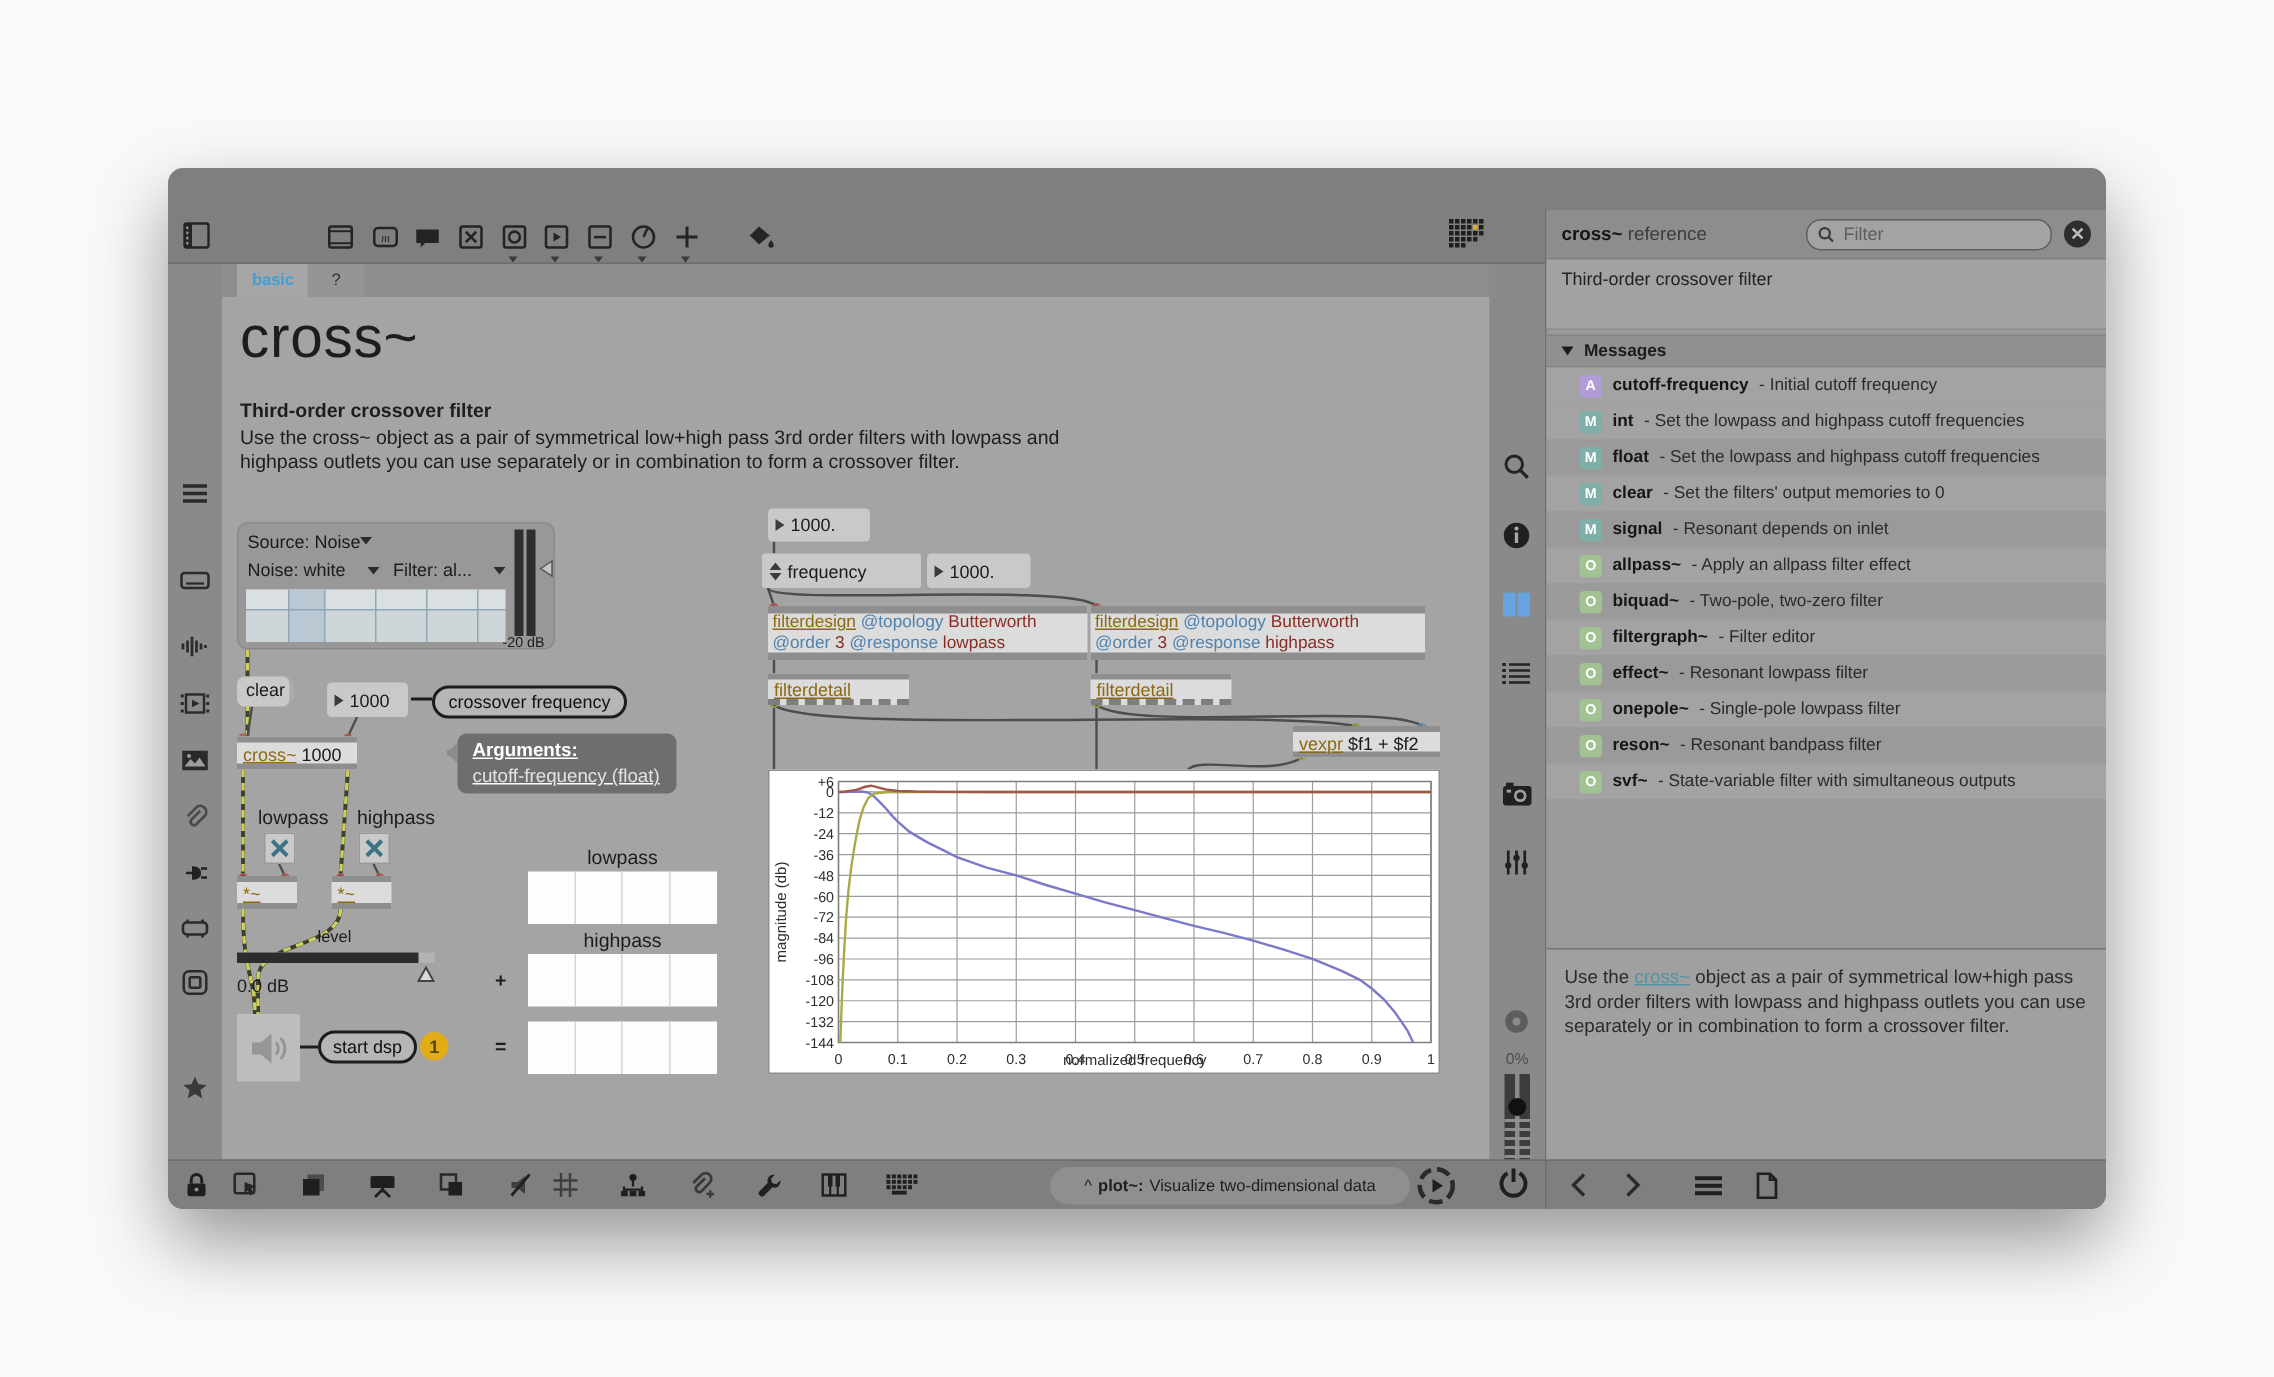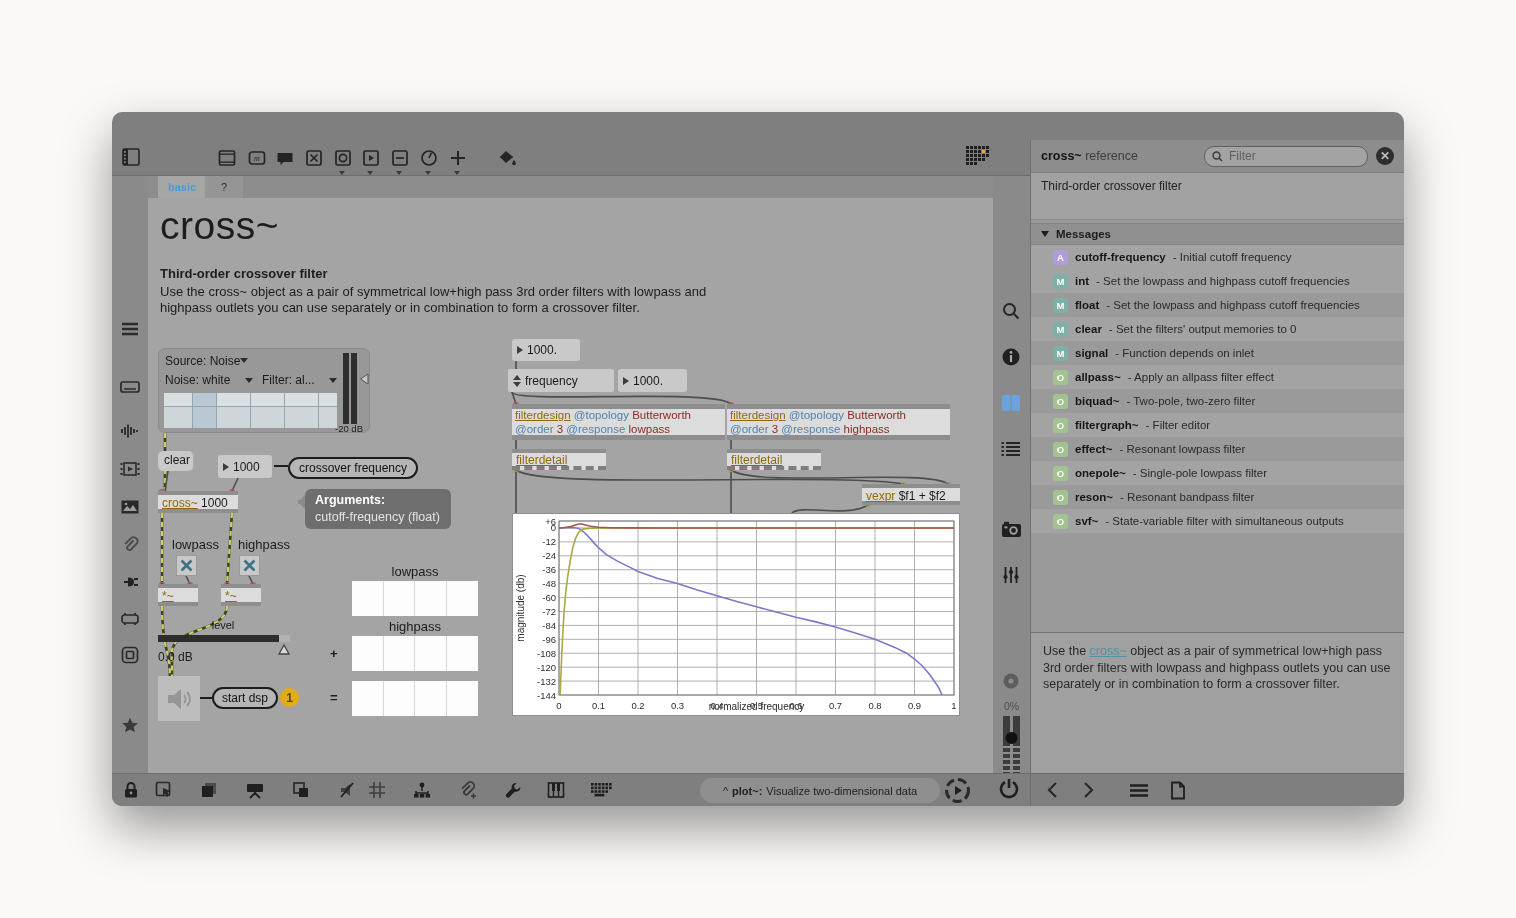--- a/index.html
+++ b/index.html
@@ -481,21 +481,21 @@
       <div class="abs obj-box" style="left:10px;top:293px;width:80px;height:22px;">
         <span class="tok-obj">cross~</span>
         <span>1000</span>
       </div>
       <div class="abs" style="left:141px;top:297px;">
         <svg width="16" height="14" viewBox="0 0 16 14">
             <path d="M16 0v14L9 7z" fill="#8b8b8b"></path>
             <rect x="9" y="5" width="7" height="4" fill="#8b8b8b"></rect>
           </svg>
       </div>
-      <div id="tooltip" class="abs" style="left:157px;top:291px;width:146px;height:40px;">
+      <div id="tooltip" class="abs" style="left:157px;top:291px;width:146px;height:40px;text-decoration:underline;">
         <div style="font-weight:bold;">Arguments:</div>
         <div class="tip2">cutoff-frequency (float)</div>
       </div>
 
       <div class="abs comment-lbl" style="left:24px;top:339px;">lowpass</div>
       <div class="abs comment-lbl" style="left:90px;top:339px;">highpass</div>
       <div class="abs toggle-box" style="left:28px;top:357px;width:21px;height:21px;">
         <svg width="19" height="19" viewBox="0 0 19 19">
             <path d="M4.5 4.5l10 10M14.5 4.5l-10 10" stroke="#3e7386" stroke-width="2.6"></path>
           </svg>
@@ -691,21 +691,21 @@
 
           <div class="ref-row">
             <span class="badge badge-M">M</span>
             <span class="ref-name">clear</span>
             <span>- Set the filters' output memories to 0</span>
           </div>
 
           <div class="ref-row">
             <span class="badge badge-M">M</span>
             <span class="ref-name">signal</span>
-            <span>- Function depends on inlet</span>
+            <span>- Resonant depends on inlet</span>
           </div>
         </div>
 
       <div class="ref-rows">
 
           <div class="ref-row">
             <span class="badge badge-O">O</span>
             <span class="ref-name">allpass~</span>
             <span>- Apply an allpass filter effect</span>
           </div>

